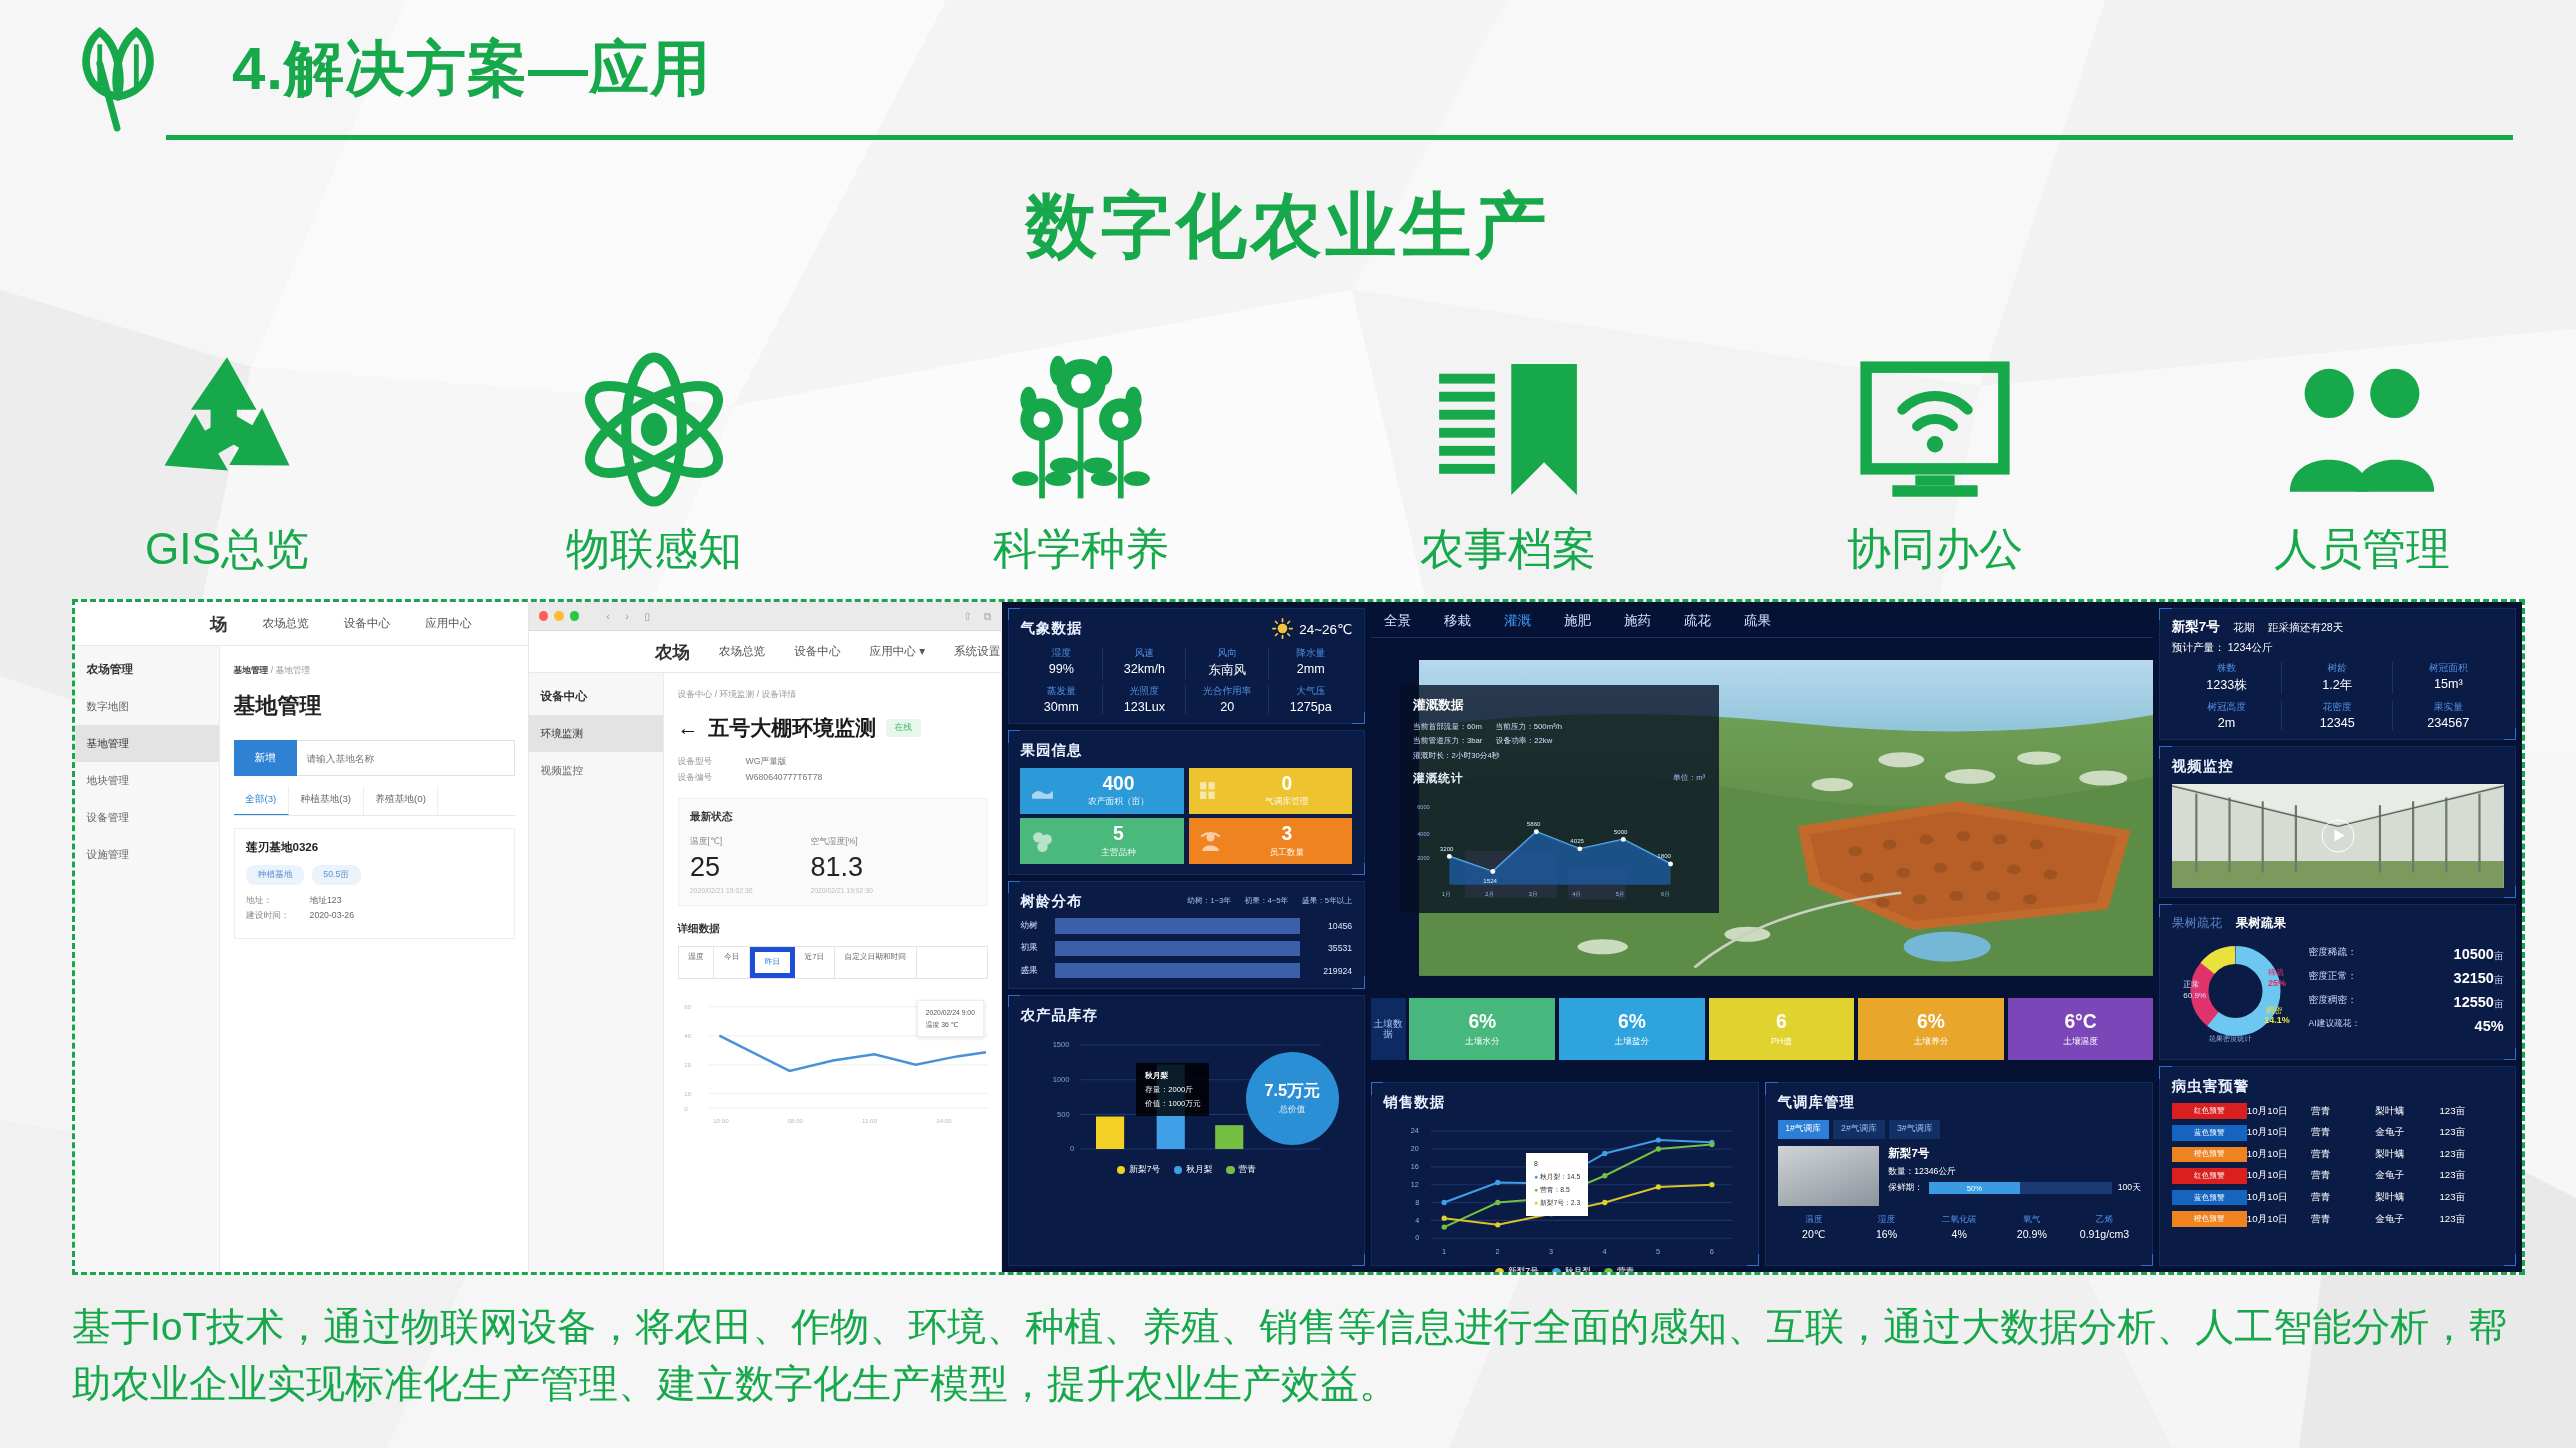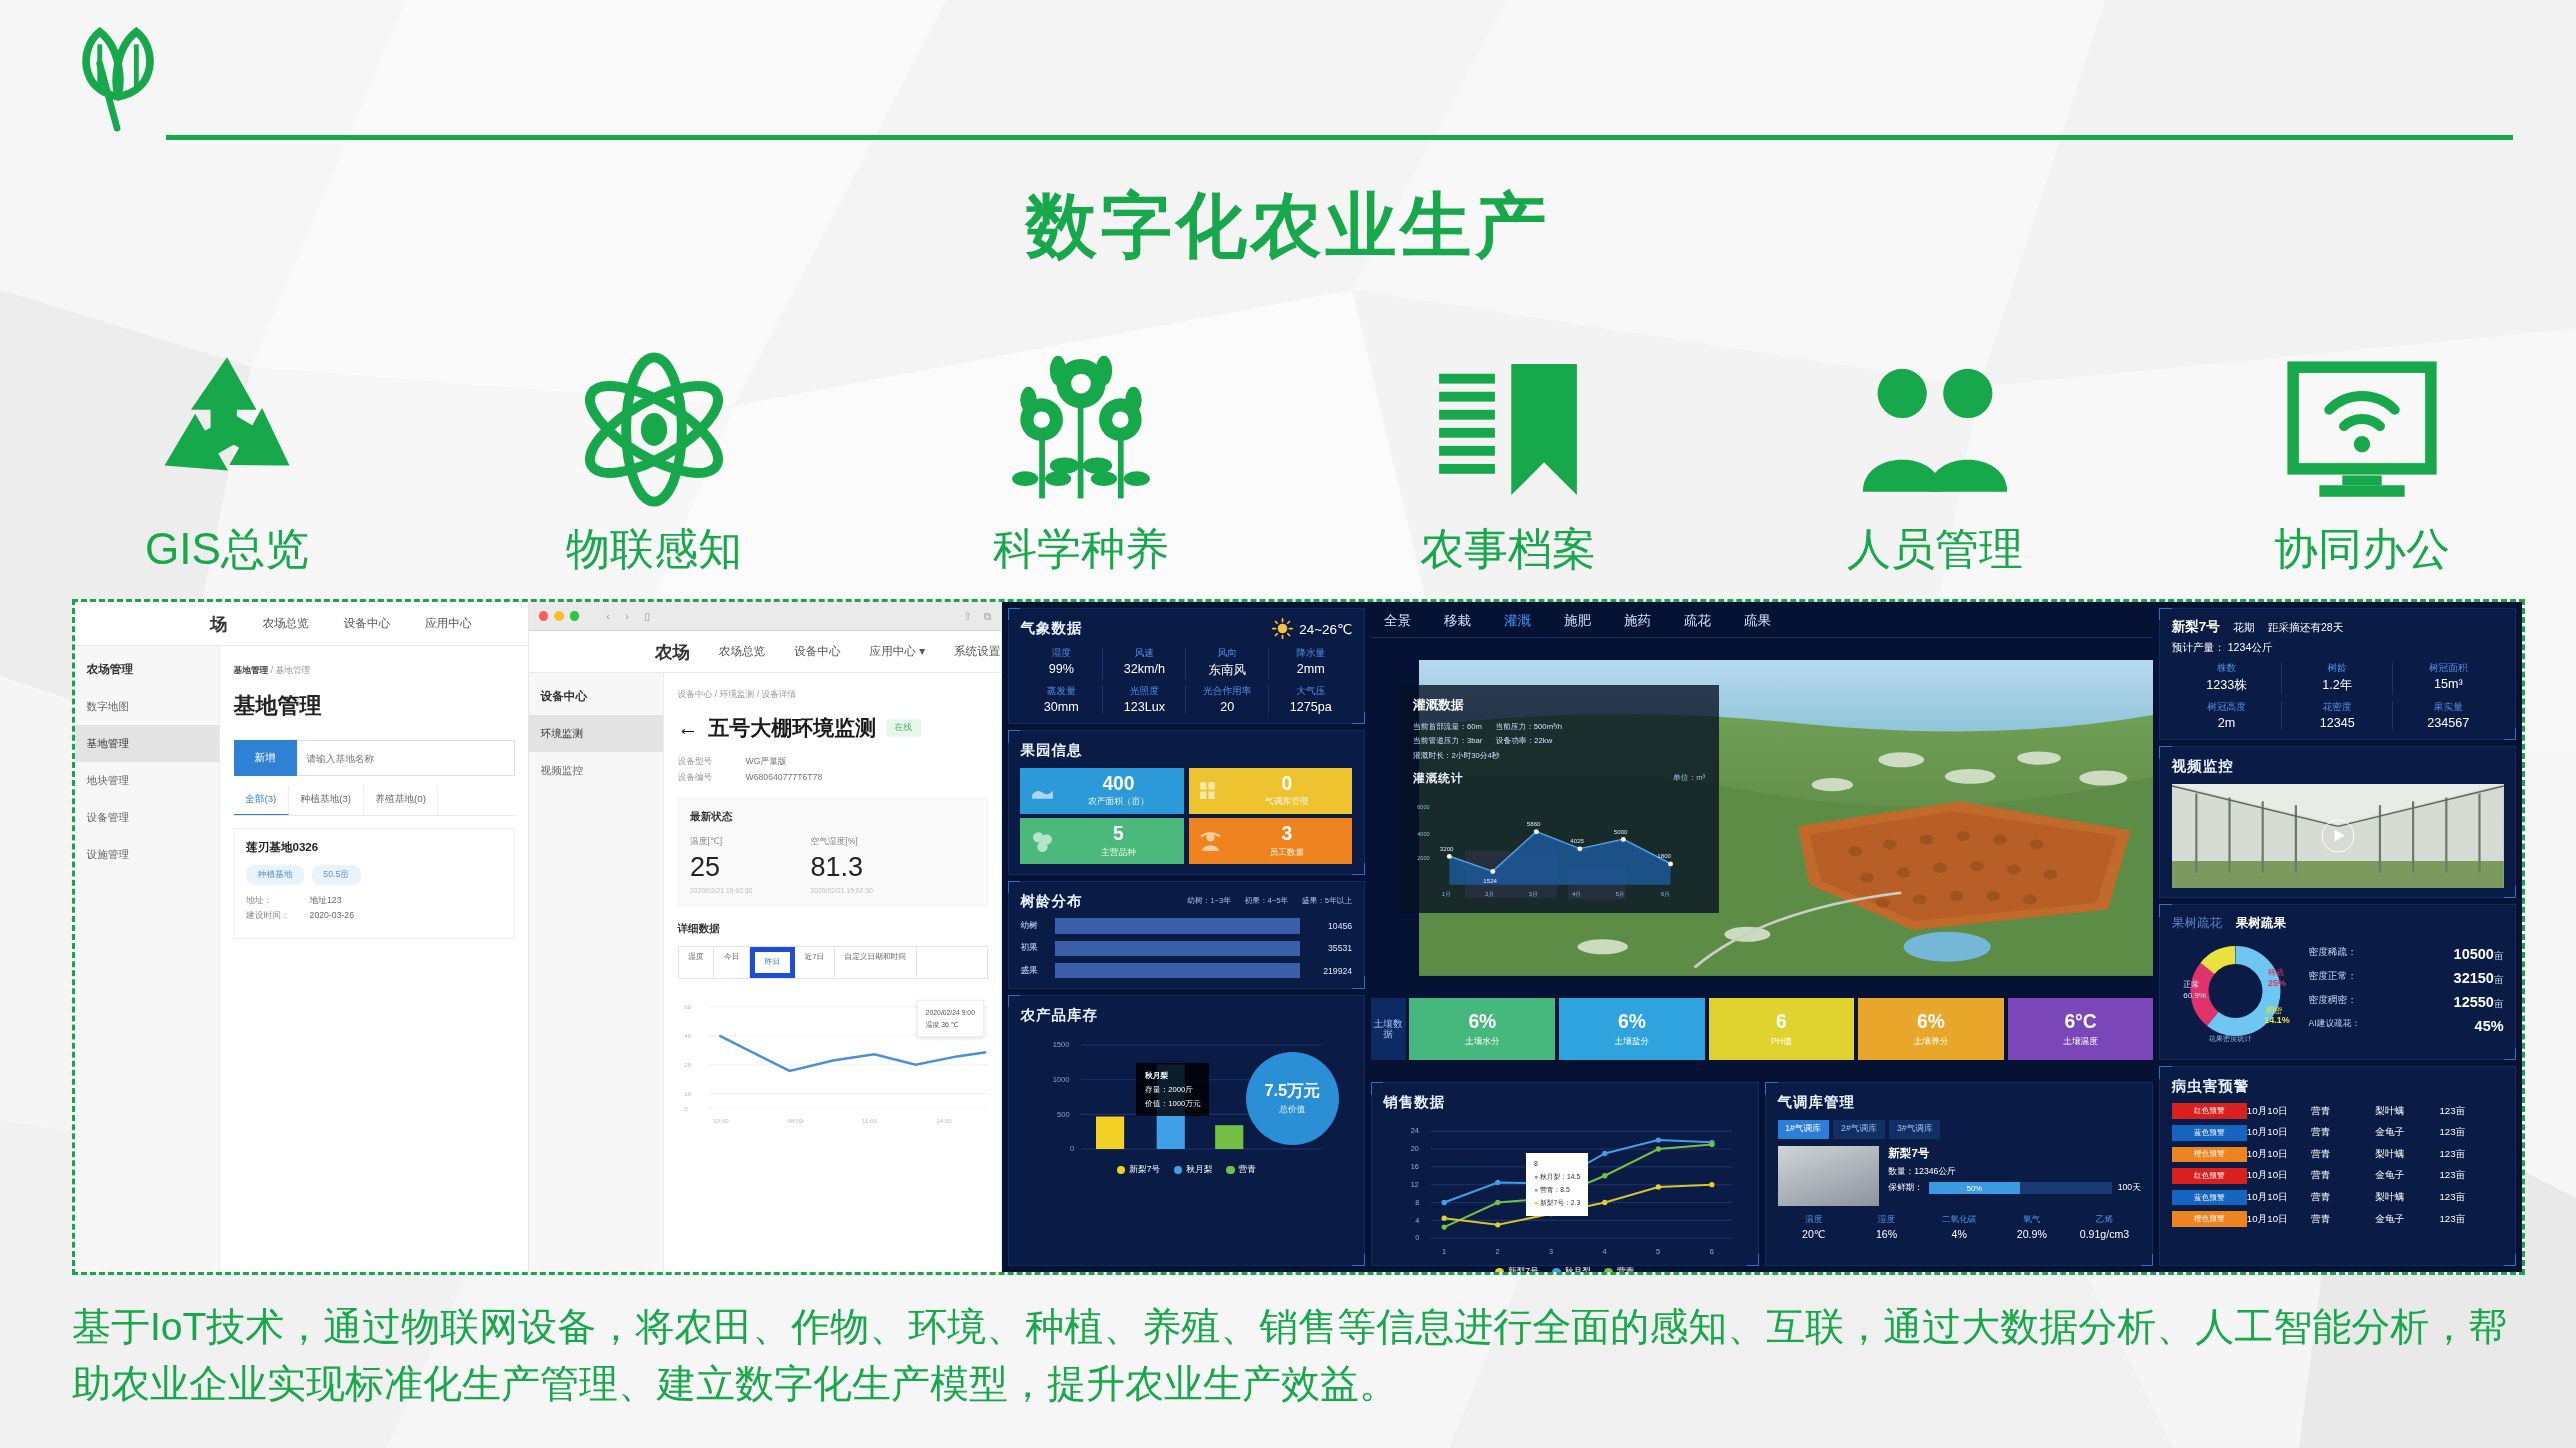--- a/index.html
+++ b/index.html
@@ -260,20 +260,21 @@
 </svg>
 
 <div class="header">
   <svg class="leaf-logo" viewBox="0 0 100 110">
     <path d="M48 105 L30 38" stroke="#16a84a" stroke-width="7" fill="none" stroke-linecap="round"></path>
     <path d="M48 72 C10 66 8 22 30 5 C52 22 54 60 48 72 Z" fill="none" stroke="#16a84a" stroke-width="8"></path>
     <path d="M50 72 C88 66 90 22 68 5 C46 22 44 60 50 72 Z" fill="none" stroke="#16a84a" stroke-width="8"></path>
     <path d="M30 62 L30 18" stroke="#16a84a" stroke-width="5" fill="none"></path>
     <path d="M68 62 L68 18" stroke="#16a84a" stroke-width="5" fill="none"></path>
   </svg>
+  <div class="header-title">4.解决方案—应用</div>
   <div class="header-rule"></div>
 </div>
 
 <div class="big-title">数字化农业生产</div>
 
 <div class="icon-row">
 
   <div class="icon-item">
     <svg class="icon-glyph" viewBox="0 0 100 100">
       <path d="M50 6 L68 38 L56 38 L56 58 L40 58 L40 38 L28 38 Z" fill="#16a84a" transform="rotate(0 50 50)"></path>
@@ -331,42 +332,42 @@
           <rect x="8" y="71" width="34" height="6"></rect>
         <path d="M52 10 H92 V90 L72 70 L52 90 Z"></path>
       </g>
     </svg>
     <div class="icon-label">农事档案</div>
   </div>
 
 
   <div class="icon-item">
     <svg class="icon-glyph" viewBox="0 0 100 100">
-      <g fill="#16a84a">
-        <circle cx="30" cy="28" r="15"></circle>
-          <path d="M6 88 C6 62 54 62 54 88 Z"></path>
-        <circle cx="70" cy="28" r="15"></circle>
-          <path d="M46 88 C46 62 94 62 94 88 Z"></path>
-      </g>
-    </svg>
-    <div class="icon-label">人员管理</div>
-  </div>
-
-  <div class="icon-item">
-    <svg class="icon-glyph" viewBox="0 0 100 100">
       <rect x="8" y="12" width="84" height="62" fill="none" stroke="#16a84a" stroke-width="7"></rect>
       <rect x="38" y="78" width="24" height="6" fill="#16a84a"></rect>
       <rect x="24" y="84" width="52" height="7" fill="#16a84a"></rect>
       <g fill="none" stroke="#16a84a" stroke-width="6" stroke-linecap="round">
         <path d="M30 38 A28 28 0 0 1 70 38"></path>
         <path d="M39 48 A16 16 0 0 1 61 48"></path>
       </g>
       <circle cx="50" cy="59" r="5" fill="#16a84a"></circle>
     </svg>
     <div class="icon-label">协同办公</div>
+  </div>
+
+  <div class="icon-item">
+    <svg class="icon-glyph" viewBox="0 0 100 100">
+      <g fill="#16a84a">
+        <circle cx="30" cy="28" r="15"></circle>
+          <path d="M6 88 C6 62 54 62 54 88 Z"></path>
+        <circle cx="70" cy="28" r="15"></circle>
+          <path d="M46 88 C46 62 94 62 94 88 Z"></path>
+      </g>
+    </svg>
+    <div class="icon-label">人员管理</div>
   </div>
 </div>
 
 <div class="strip">
 
   <div class="p1">
     <div class="p1-top">
       <div class="p1-brand">场</div>
       <div class="p1-nav">农场总览</div>
       <div class="p1-nav">设备中心</div>

